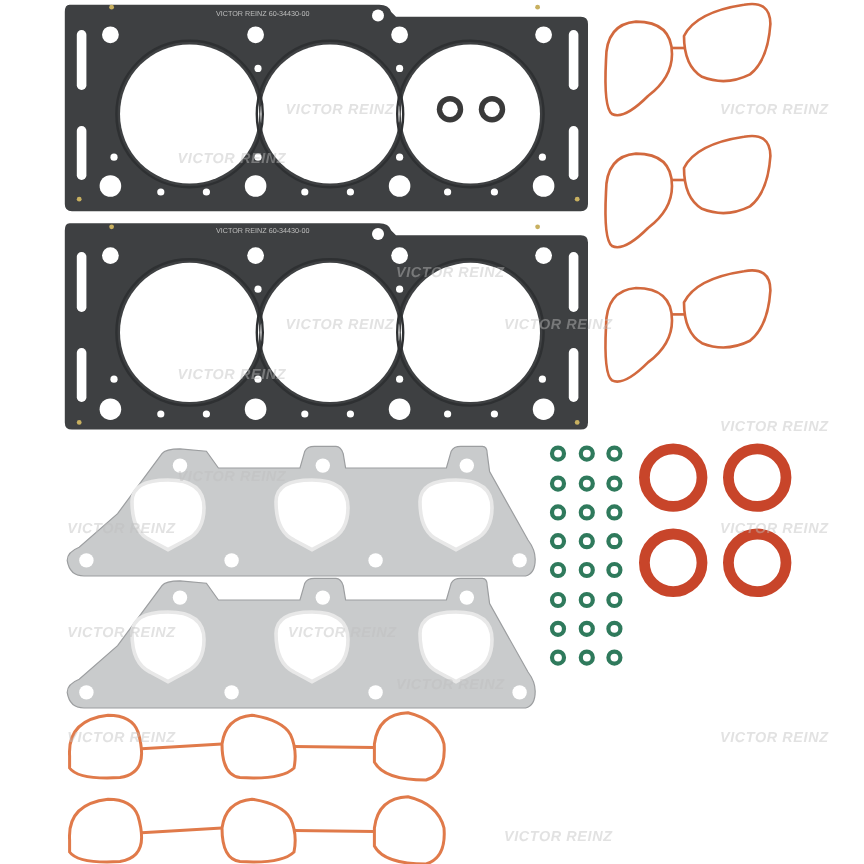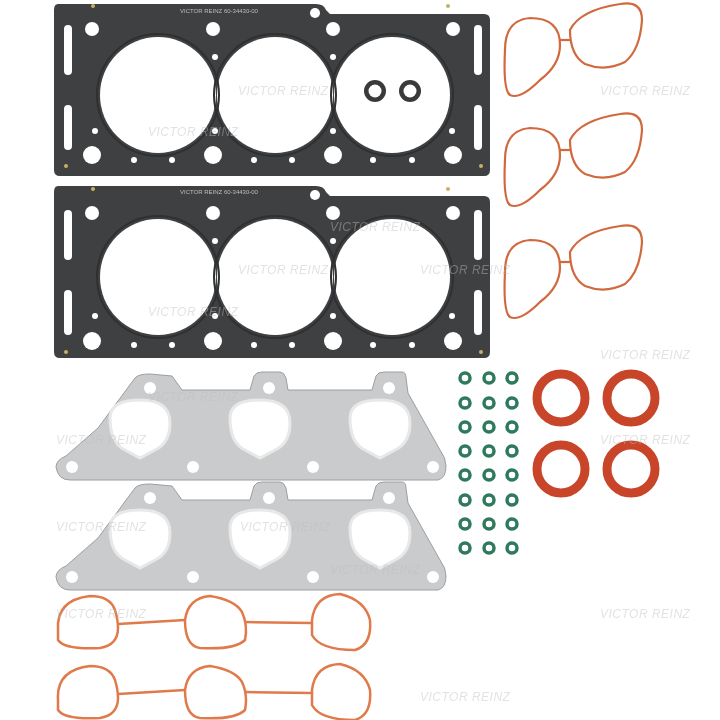--- a/index.html
+++ b/index.html
@@ -1,17 +1,17 @@
 <!DOCTYPE html>
 <html><head>
 <meta charset="utf-8">
 <style>
   html,body{margin:0;padding:0;background:#ffffff;}
   body{width:720px;height:720px;position:relative;overflow:hidden;font-family:"Liberation Sans",sans-serif;}
-  .wm{position:absolute;font-family:"Liberation Sans",sans-serif;font-weight:normal;font-style:italic;font-size:12px;color:rgba(190,190,190,0.45);letter-spacing:0.5px;white-space:nowrap;pointer-events:none;z-index:5;}
+  .wm{position:absolute;font-family:"Liberation Sans",sans-serif;font-weight:bold;font-style:italic;font-size:12px;color:rgba(190,190,190,0.45);letter-spacing:0.5px;white-space:nowrap;pointer-events:none;z-index:5;}
   svg{position:absolute;left:0;top:0;}
   .partno{font-family:"Liberation Sans",sans-serif;font-size:6px;fill:#bdbdbd;}
 </style>
 </head>
 <body>
 
 <svg width="720" height="720" viewBox="0 0 720 720">
 
   <g>
     <path d="M58,4 H316 Q324,4 326,10 L330,14 H484 Q490,14 490,20 V170 Q490,176 484,176 H60 Q54,176 54,170 V10 Q54,4 58,4 Z" fill="#3e4042"></path>

